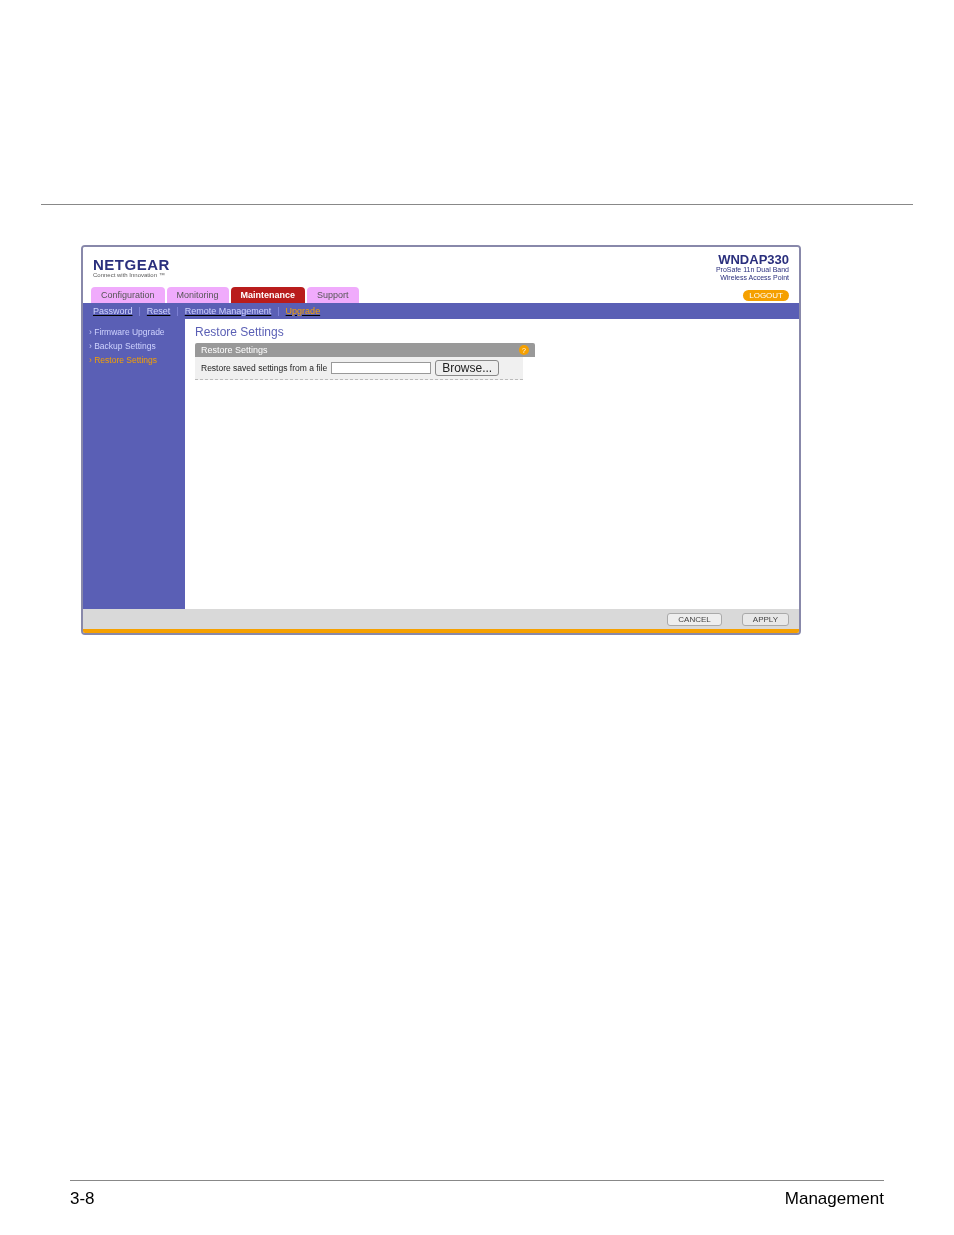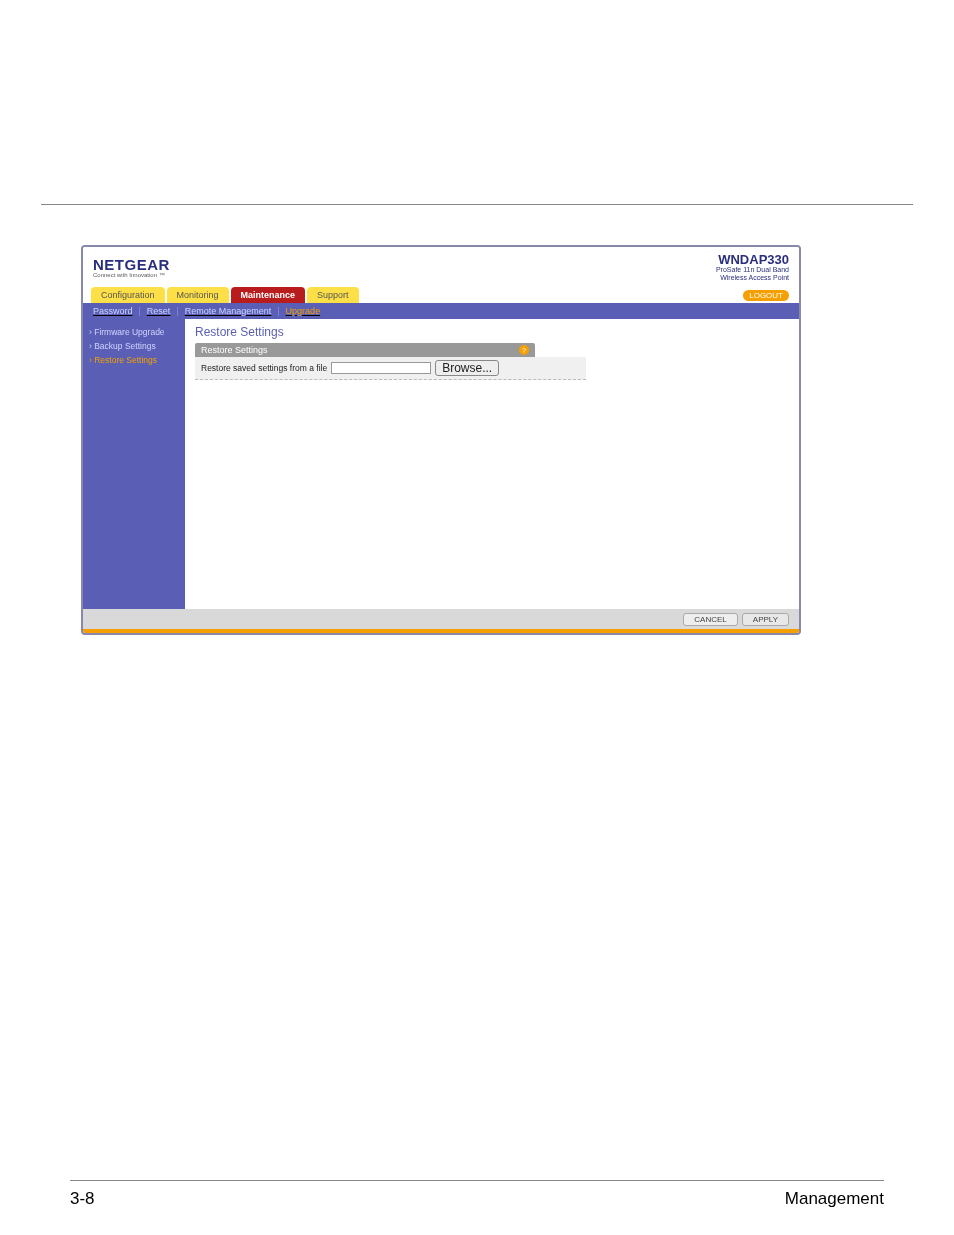--- a/index.html
+++ b/index.html
@@ -72,21 +72,21 @@
     padding-left: 8px;
     background: #fff;
     position: relative;
   }
   .tab {
     font-size: 9px;
     padding: 3px 10px;
     margin-right: 2px;
     border-top-left-radius: 4px;
     border-top-right-radius: 4px;
-    background: #fde047;
+    background: #f0abfc;
     color: #555;
     cursor: pointer;
   }
   .tab.active {
     background: #b91c1c;
     color: #fff;
     font-weight: bold;
   }
   .logout {
     position: absolute;
@@ -167,21 +167,21 @@
     border-radius: 50%;
     background: #f5a000;
     color: #fff;
     font-size: 7px;
     display: inline-flex;
     align-items: center;
     justify-content: center;
   }
   .panel-row {
     background: #f0f0f0;
-    width: 391px;
+    width: 328px;
     padding: 3px 6px;
     display: flex;
     align-items: center;
     gap: 4px;
     font-size: 8.5px;
     color: #222;
     border-bottom: 1px dashed #bbb;
   }
   .file-input {
     font-size: 8px;
@@ -198,21 +198,21 @@
     border-radius: 3px;
     cursor: pointer;
   }
   
   .action-bar {
     background: #d9d9d9;
     height: 20px;
     display: flex;
     justify-content: flex-end;
     align-items: center;
-    gap: 4px;
+    gap: 20px;
     padding-right: 10px;
   }
   .act-btn {
     font-size: 8px;
     padding: 1px 10px;
     border: 1px solid #aaa;
     background: #eee;
     border-radius: 3px;
     color: #444;
     cursor: pointer;

